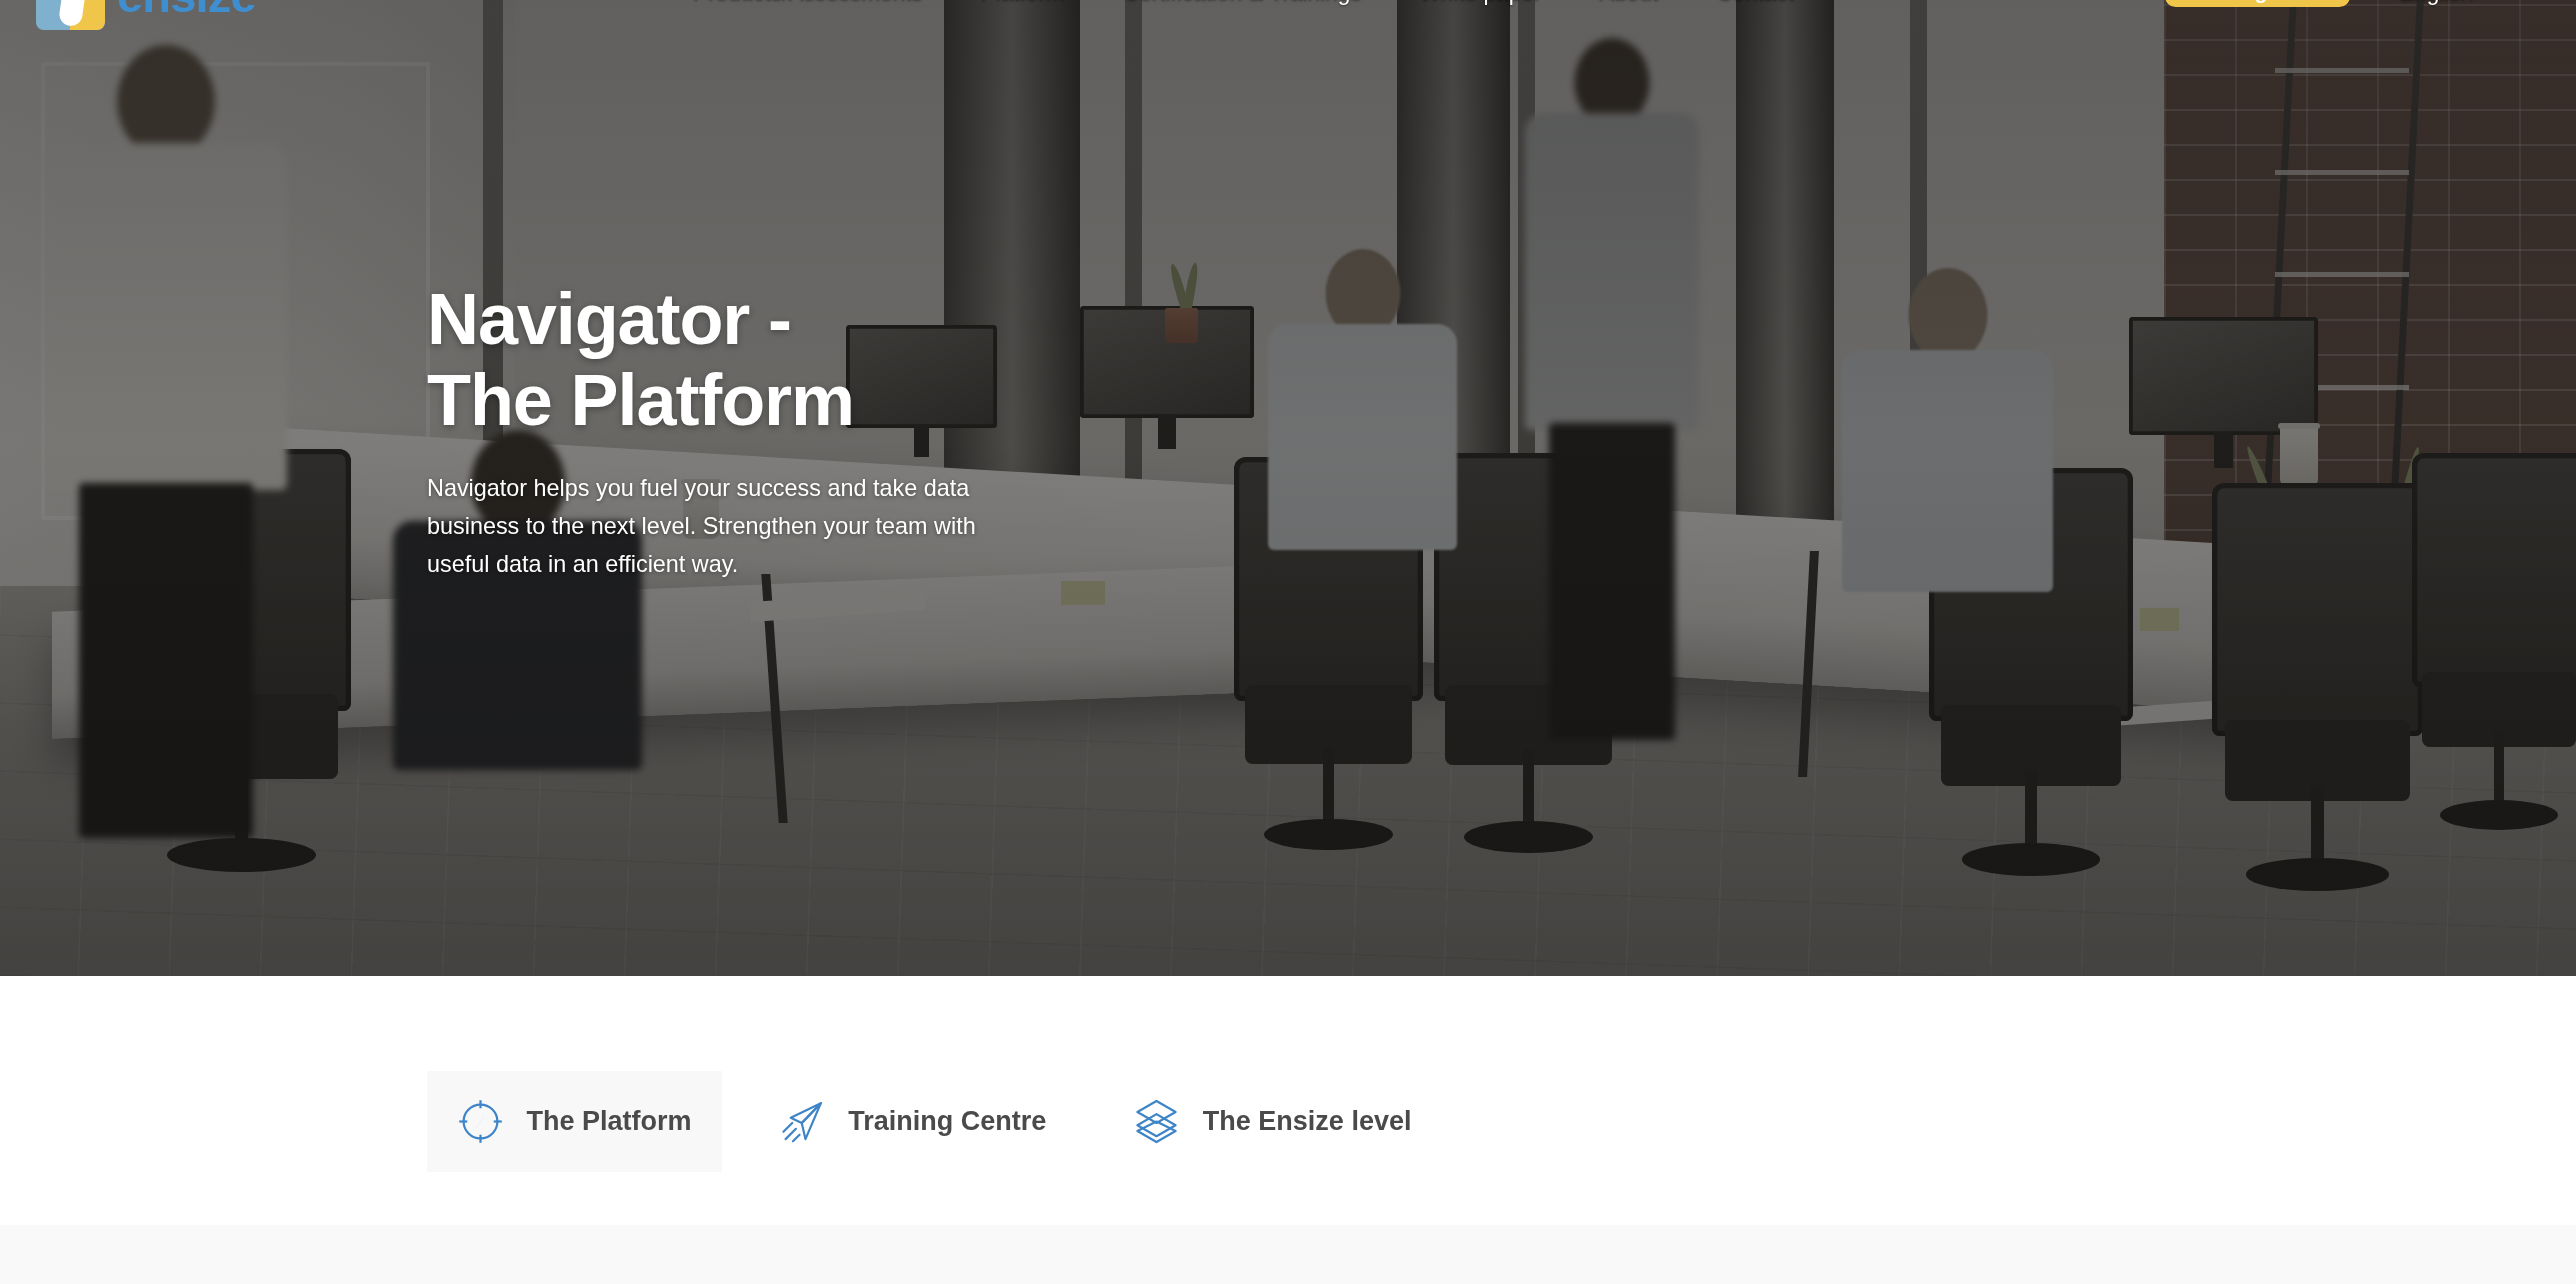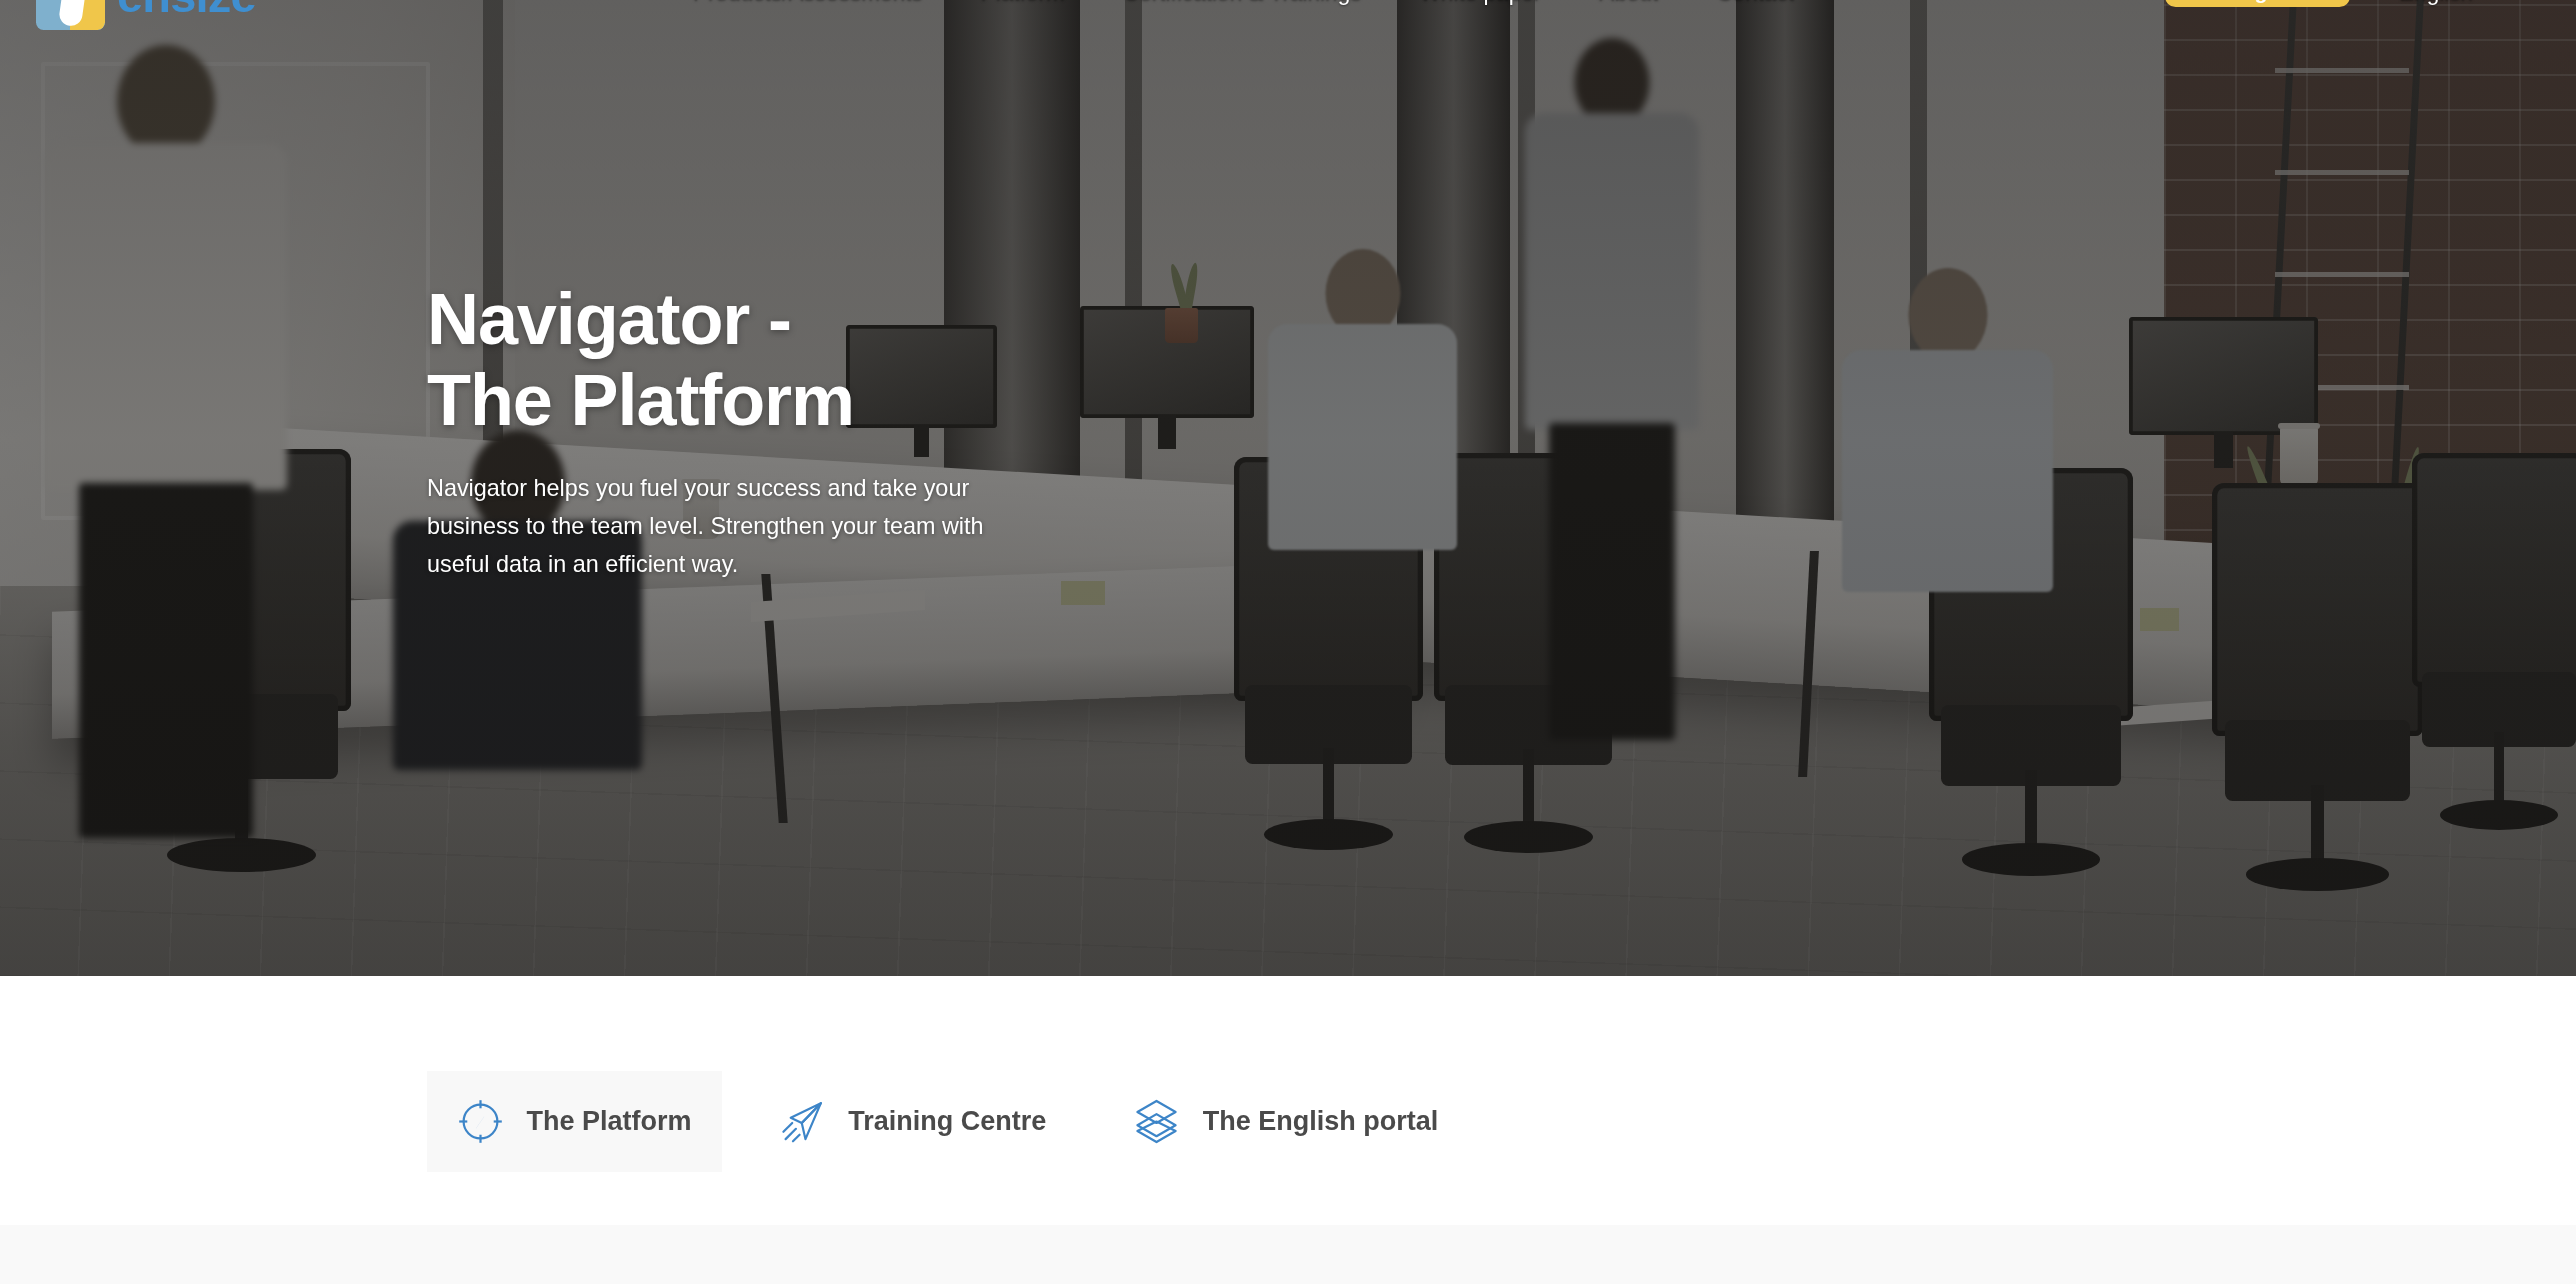--- a/index.html
+++ b/index.html
@@ -364,21 +364,21 @@
     </div>
   </div>
 
   <div class="hero-overlay"></div>
 
   <div class="hero-copy">
     <h1 class="hero-title">
       <span>Navigator -</span><br>
       <span>The Platform</span>
     </h1>
-    <p class="hero-sub">Navigator helps you fuel your success and take your business to the team level. Strengthen your team with useful data in an efficient way.</p>
+    <p class="hero-sub">Navigator helps you fuel your success and take data business to the next level. Strengthen your team with useful data in an efficient way.</p>
   </div>
 </div>
 
 <div class="topbar">
 
   <div class="logo">
     <div class="logo-mark">
       <div class="yellow"></div>
       <div class="swoosh"></div>
     </div>
@@ -424,19 +424,19 @@
     </svg>
     <span class="tab-label">Training Centre</span>
   </div>
 
   <div class="tab">
     <svg class="tab-ico" viewBox="0 0 64 64">
       <polygon points="32,4 58,19 32,34 6,19" fill="none" stroke="#3d85c8" stroke-width="3" stroke-linejoin="round"></polygon>
       <polygon points="32,22 58,37 32,52 6,37" fill="none" stroke="#3d85c8" stroke-width="3" stroke-linejoin="round"></polygon>
       <polygon points="32,32 58,45 32,60 6,45" fill="none" stroke="#3d85c8" stroke-width="3" stroke-linejoin="round"></polygon>
     </svg>
-    <span class="tab-label">The English portal</span>
+    <span class="tab-label">The Ensize level</span>
   </div>
 
 </div>
 
 <div class="gray-band"></div>
 
 
 </body></html>

